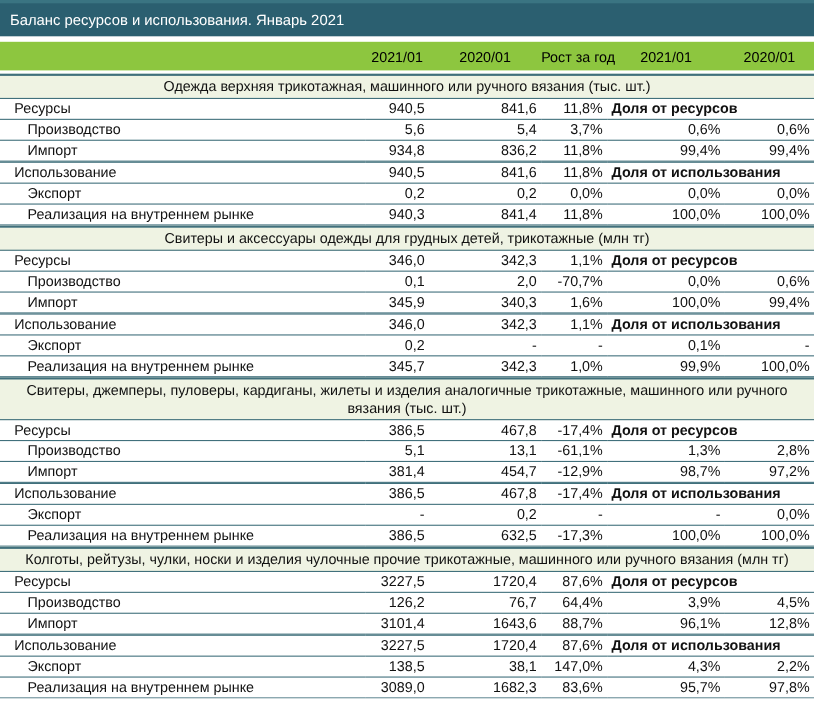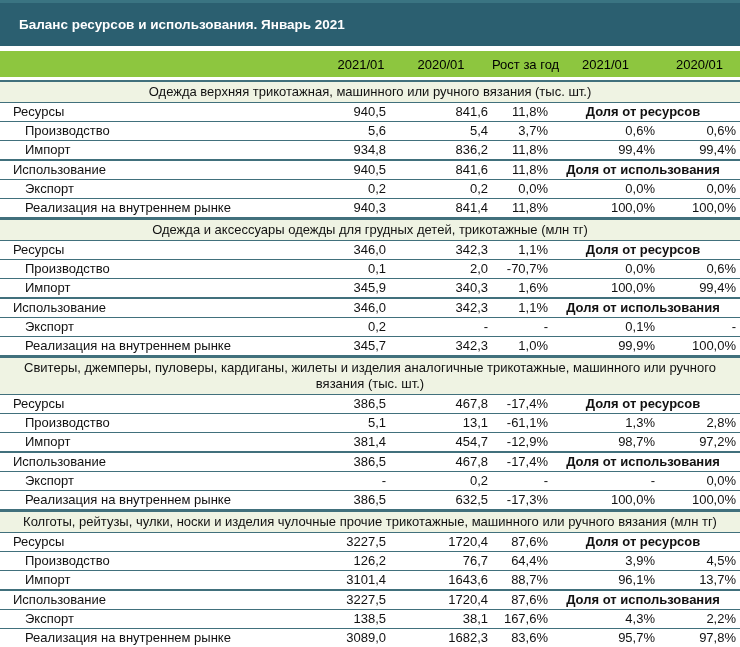--- a/index.html
+++ b/index.html
@@ -15,29 +15,29 @@
   body {
     margin: 0;
     width: 740px;
     background: #ffffff;
     font-family: "Liberation Sans", sans-serif;
     color: #111;
   }
   .page { width: 740px; }
 
   .title-bar {
-    height: 46px;
+    height: 33px;
     background: var(--header-bg);
     border-top: 3px solid var(--header-top);
     display: flex;
     align-items: center;
-    padding-left: 19px;
+    padding-left: 9px;
     color: #fff;
     font-size: 13.5px;
-    font-weight: bold;
+    font-weight: normal;
   }
 
   .col-header {
     margin-top: 5px;
     margin-bottom: 3px;
     height: 26px;
     background: var(--accent-green);
     display: grid;
     grid-template-columns: 332px 58px 102px 60px 107px 81px;
     align-items: center;
@@ -72,21 +72,21 @@
     border-bottom: 1px solid var(--border);
     background: var(--section-bg);
     font-weight: normal;
     text-align: center;
     white-space: normal;
     padding: 2px 14px;
     line-height: 16px;
   }
   table.balance tr.topline td { border-top: 1px solid var(--border); }
   table.balance td.share {
-    text-align: center;
+    text-align: left;
     font-weight: bold;
     padding-right: 10px;
   }
 </style>
 </head>
 <body>
 
 <div class="page">
 
   <div class="title-bar">
@@ -155,21 +155,21 @@
         </tr>
         <tr class="sub">
           <td class="lbl">Реализация на внутреннем рынке</td>
           <td>940,3</td>
           <td>841,4</td>
           <td>11,8%</td>
           <td>100,0%</td>
           <td>100,0%</td>
         </tr>
         <tr class="sec">
-          <td colspan="6">Одежда и аксессуары одежды для грудных детей, трикотажные (млн тг)</td>
+          <td colspan="6">Свитеры и аксессуары одежды для грудных детей, трикотажные (млн тг)</td>
         </tr>
         <tr class="main">
           <td class="lbl">Ресурсы</td>
           <td>346,0</td>
           <td>342,3</td>
           <td>1,1%</td>
           <td class="share" colspan="2">Доля от ресурсов</td>
         </tr>
         <tr class="sub">
           <td class="lbl">Производство</td>
@@ -276,34 +276,34 @@
           <td>64,4%</td>
           <td>3,9%</td>
           <td>4,5%</td>
         </tr>
         <tr class="sub">
           <td class="lbl">Импорт</td>
           <td>3101,4</td>
           <td>1643,6</td>
           <td>88,7%</td>
           <td>96,1%</td>
-          <td>13,7%</td>
+          <td>12,8%</td>
         </tr>
         <tr class="main topline">
           <td class="lbl">Использование</td>
           <td>3227,5</td>
           <td>1720,4</td>
           <td>87,6%</td>
           <td class="share" colspan="2">Доля от использования</td>
         </tr>
         <tr class="sub">
           <td class="lbl">Экспорт</td>
           <td>138,5</td>
           <td>38,1</td>
-          <td>167,6%</td>
+          <td>147,0%</td>
           <td>4,3%</td>
           <td>2,2%</td>
         </tr>
         <tr class="sub">
           <td class="lbl">Реализация на внутреннем рынке</td>
           <td>3089,0</td>
           <td>1682,3</td>
           <td>83,6%</td>
           <td>95,7%</td>
           <td>97,8%</td>

